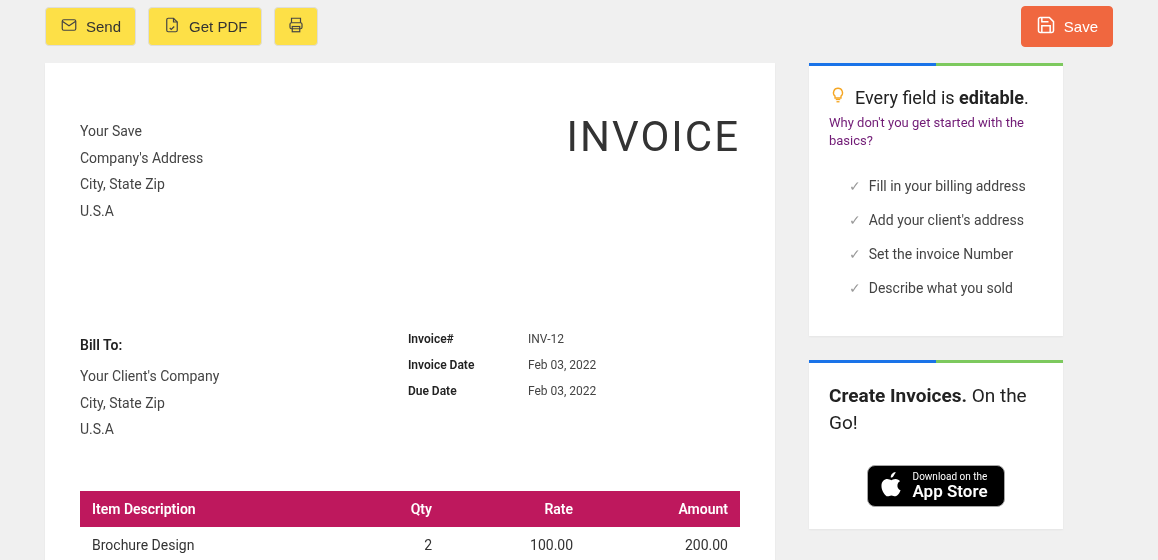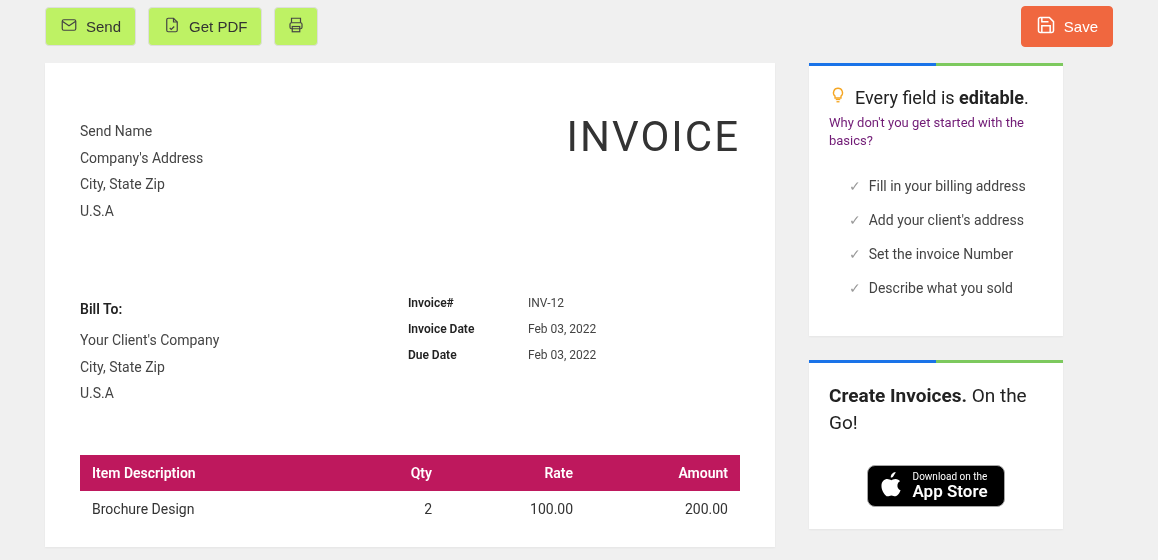--- a/index.html
+++ b/index.html
@@ -14,21 +14,21 @@
   .toolbar {
     display: flex;
     align-items: center;
     padding: 6px 45px 6px 45px;
     gap: 12px;
   }
   .btn {
     display: inline-flex;
     align-items: center;
     gap: 8px;
-    background: #bef264;
+    background: #fde047;
     border: 1px solid #ddd;
     border-radius: 4px;
     padding: 8px 14px;
     font-size: 15px;
     color: #333;
     cursor: pointer;
   }
   .btn svg { width: 18px; height: 18px; }
   .btn.icon-only { padding: 8px 12px; }
   .btn-primary {
@@ -60,21 +60,21 @@
   .company-block { line-height: 1.9; font-size: 14px; color: #444; }
   .invoice-title {
     font-size: 42px;
     font-weight: 400;
     letter-spacing: 2px;
     color: #333;
     margin-top: -6px;
   }
   .inv-mid {
     display: flex;
-    margin-top: 72px;
+    margin-top: 108px;
     gap: 26px;
   }
   .billto { flex: 1; line-height: 1.9; font-size: 14px; color: #444; }
   .billto .label { font-weight: 600; color: #222; margin-bottom: 4px; }
   .meta {
     flex: 1.1;
     font-size: 12px;
     color: #333;
   }
   .meta-row { display: flex; margin-bottom: 12px; }
@@ -210,21 +210,21 @@
     </span>
     <span>Save</span>
   </button>
 </div>
 
 <div class="main-row">
 
   <div class="invoice-card">
     <div class="inv-top">
       <div class="company-block">
-        <div>Send Name</div>
+        <div>Your Save</div>
         <div>Company's Address</div>
         <div>City, State Zip</div>
         <div>U.S.A</div>
       </div>
       <div class="invoice-title">INVOICE</div>
     </div>
 
     <div class="inv-mid">
       <div class="billto">
         <div class="label">Bill To:</div>

